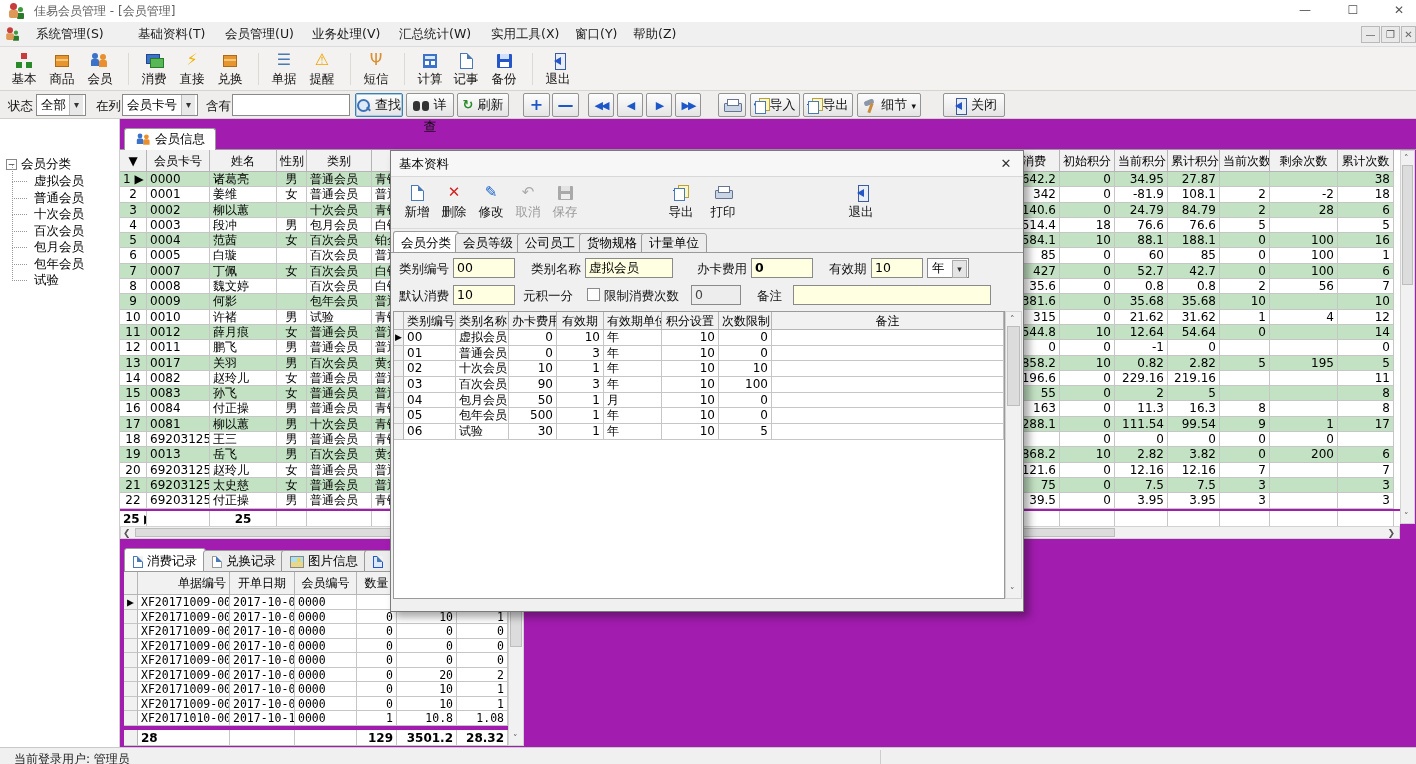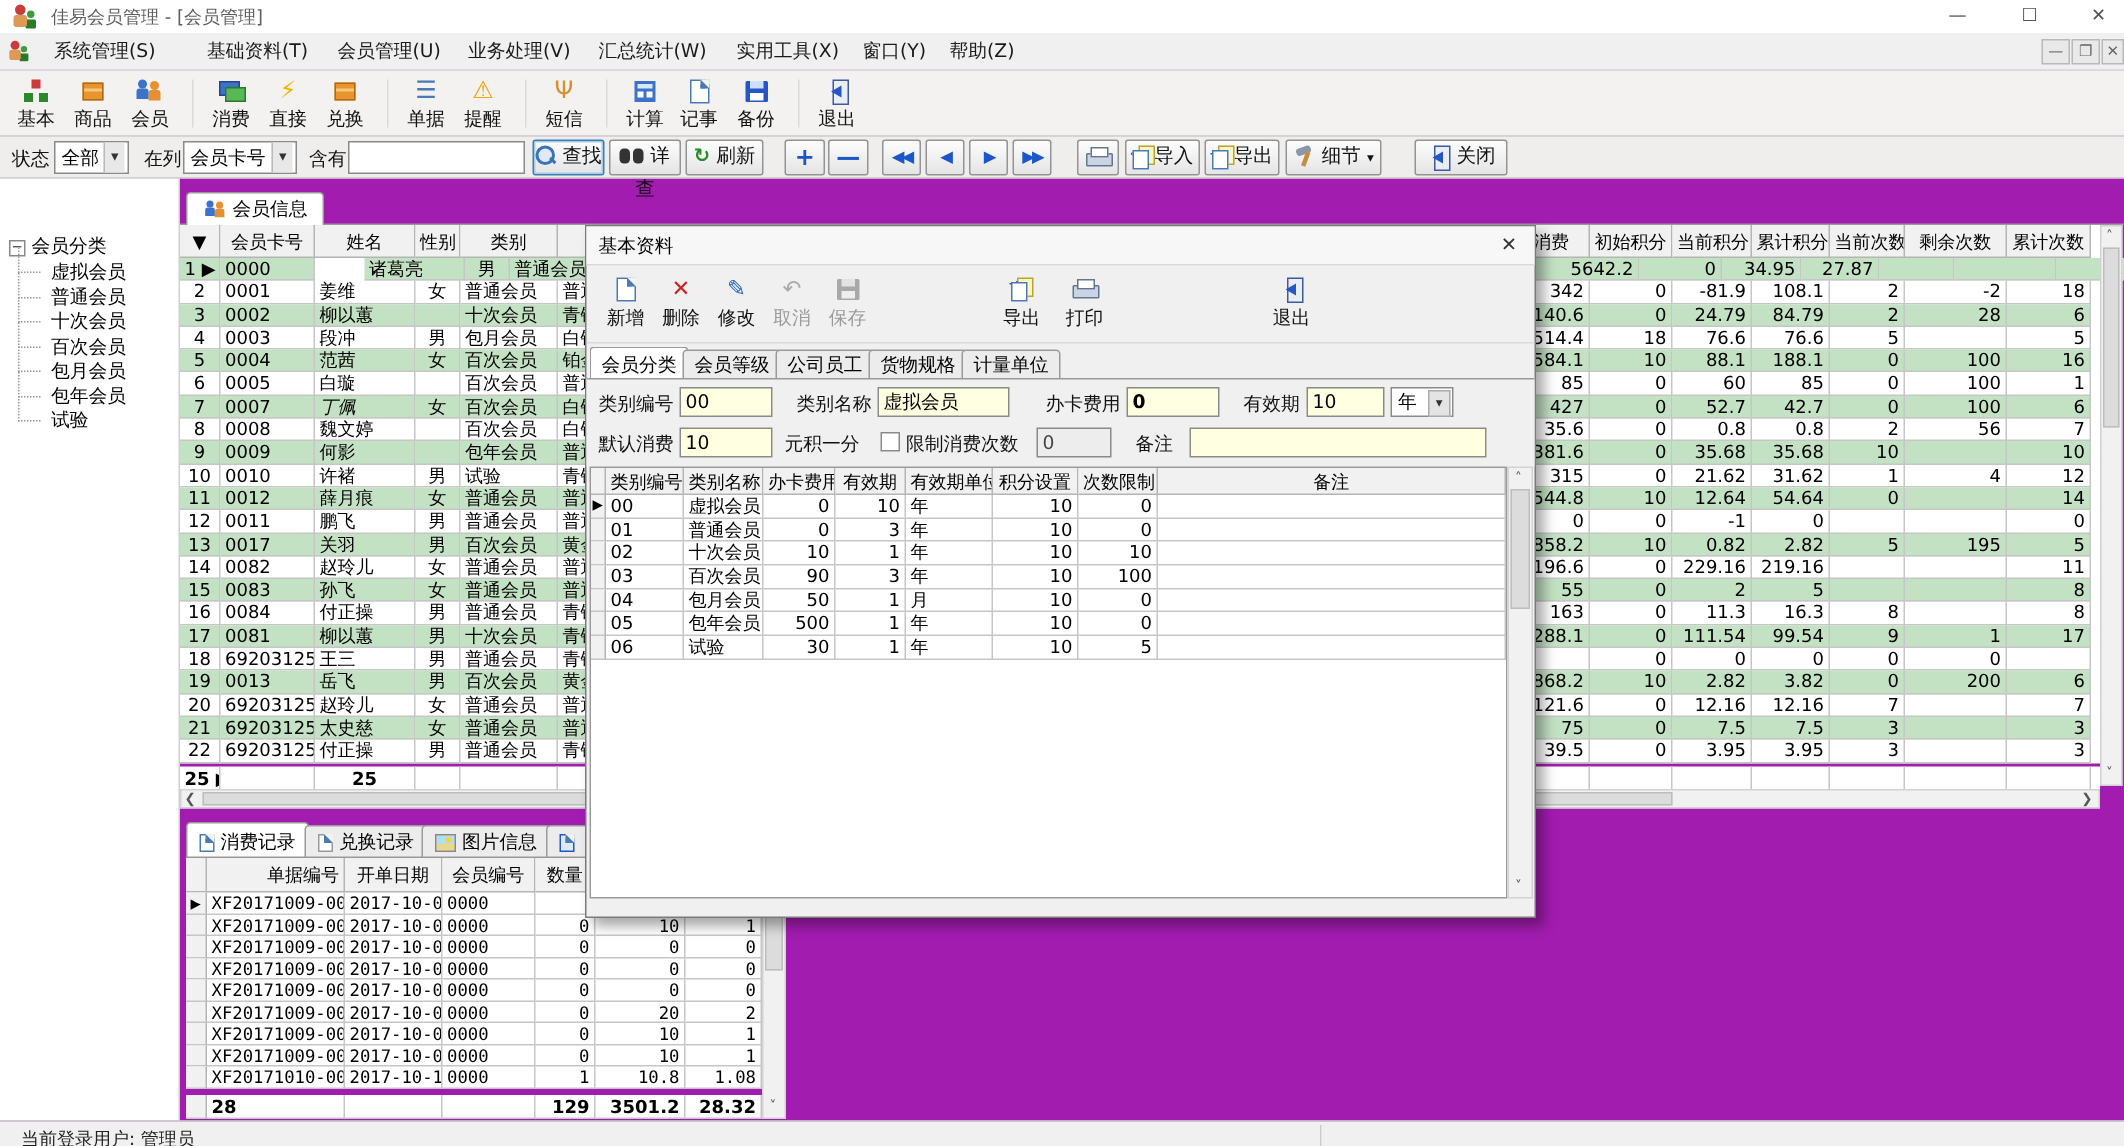--- a/index.html
+++ b/index.html
@@ -253,21 +253,21 @@
         <div class="gcell a-c" style="width: 53px;">当前积分</div>
         <div class="gcell a-c" style="width: 52px;">累计积分</div>
         <div class="gcell a-c" style="width: 50px;">当前次数</div>
         <div class="gcell a-c" style="width: 68px;">剩余次数</div>
         <div class="gcell a-c" style="width: 56px;">累计次数</div>
       </div>
     <div class="grid-rows">
         <div class="grow">
           <div class="gcell a-c" style="width: 27px;">1 ▶</div>
           <div class="gcell a-l" style="width: 63px;">0000</div>
-          <div class="gcell a-l" style="width: 67px; margin-left: 33px;">诸葛亮</div>
+          <div class="gcell a-l" style="width: 67px;">诸葛亮</div>
           <div class="gcell a-c" style="width: 30px;">男</div>
           <div class="gcell a-l" style="width: 65px;">普通会员</div>
           <div class="gcell a-l" style="width: 68px;">青铜</div>
           <div class="gcell gfill" style="width: 545px;"></div>
           <div class="gcell a-r" style="width: 75px;">5642.2</div>
           <div class="gcell a-r" style="width: 55px;">0</div>
           <div class="gcell a-r" style="width: 53px;">34.95</div>
           <div class="gcell a-r" style="width: 52px;">27.87</div>
           <div class="gcell a-r" style="width: 50px;"></div>
           <div class="gcell a-r" style="width: 68px;"></div>
@@ -349,21 +349,21 @@
           <div class="gcell a-r" style="width: 55px;">0</div>
           <div class="gcell a-r" style="width: 53px;">60</div>
           <div class="gcell a-r" style="width: 52px;">85</div>
           <div class="gcell a-r" style="width: 50px;">0</div>
           <div class="gcell a-r" style="width: 68px;">100</div>
           <div class="gcell a-r" style="width: 56px;">1</div>
         </div>
         <div class="grow">
           <div class="gcell a-c" style="width: 27px;">7</div>
           <div class="gcell a-l" style="width: 63px;">0007</div>
-          <div class="gcell a-l" style="width: 67px; font-style: italic;">丁佩</div>
+          <div class="gcell a-l" style="width: 67px;">丁佩</div>
           <div class="gcell a-c" style="width: 30px;">女</div>
           <div class="gcell a-l" style="width: 65px;">百次会员</div>
           <div class="gcell a-l" style="width: 68px;">白银</div>
           <div class="gcell gfill" style="width: 545px;"></div>
           <div class="gcell a-r" style="width: 75px;">427</div>
           <div class="gcell a-r" style="width: 55px;">0</div>
           <div class="gcell a-r" style="width: 53px;">52.7</div>
           <div class="gcell a-r" style="width: 52px;">42.7</div>
           <div class="gcell a-r" style="width: 50px;">0</div>
           <div class="gcell a-r" style="width: 68px;">100</div>

